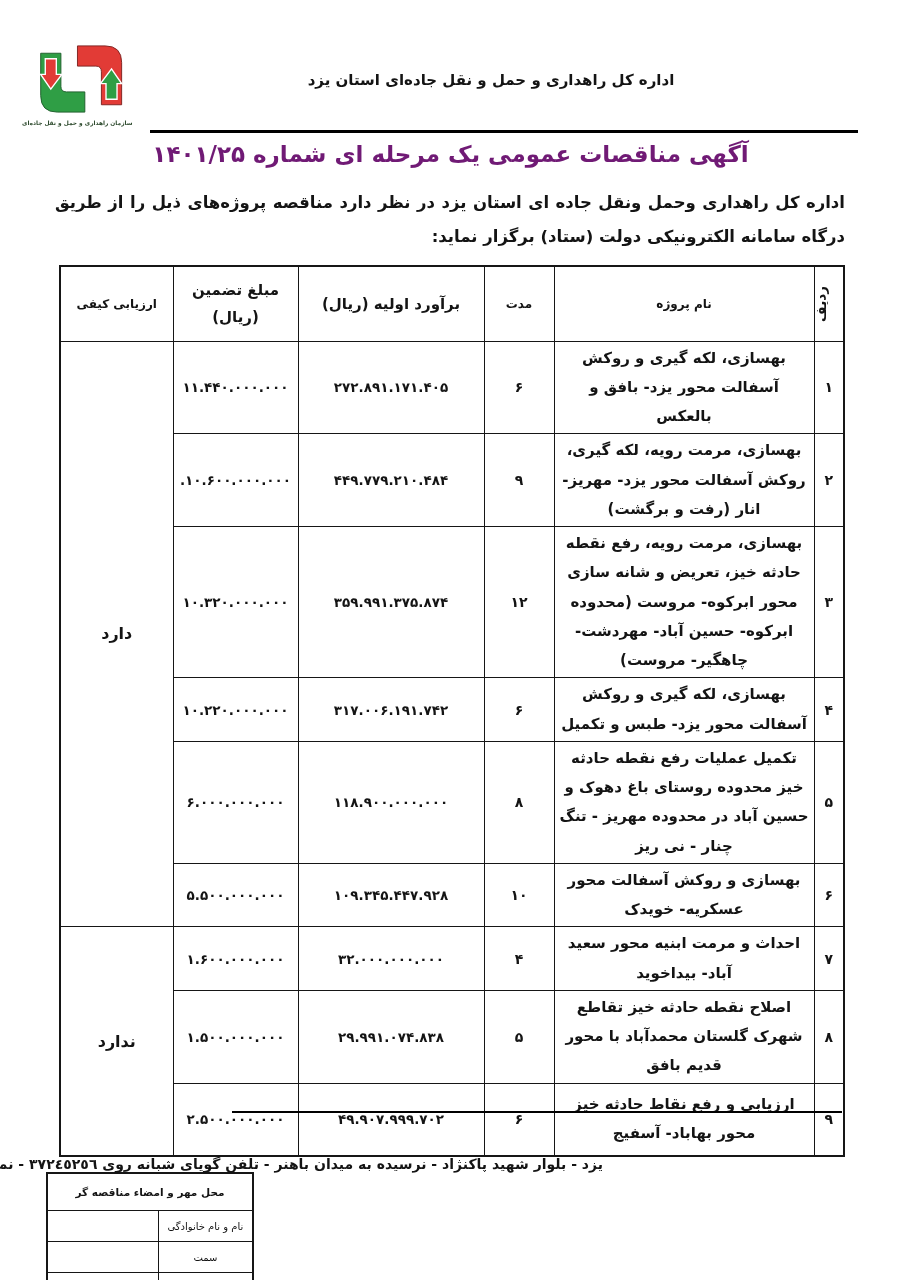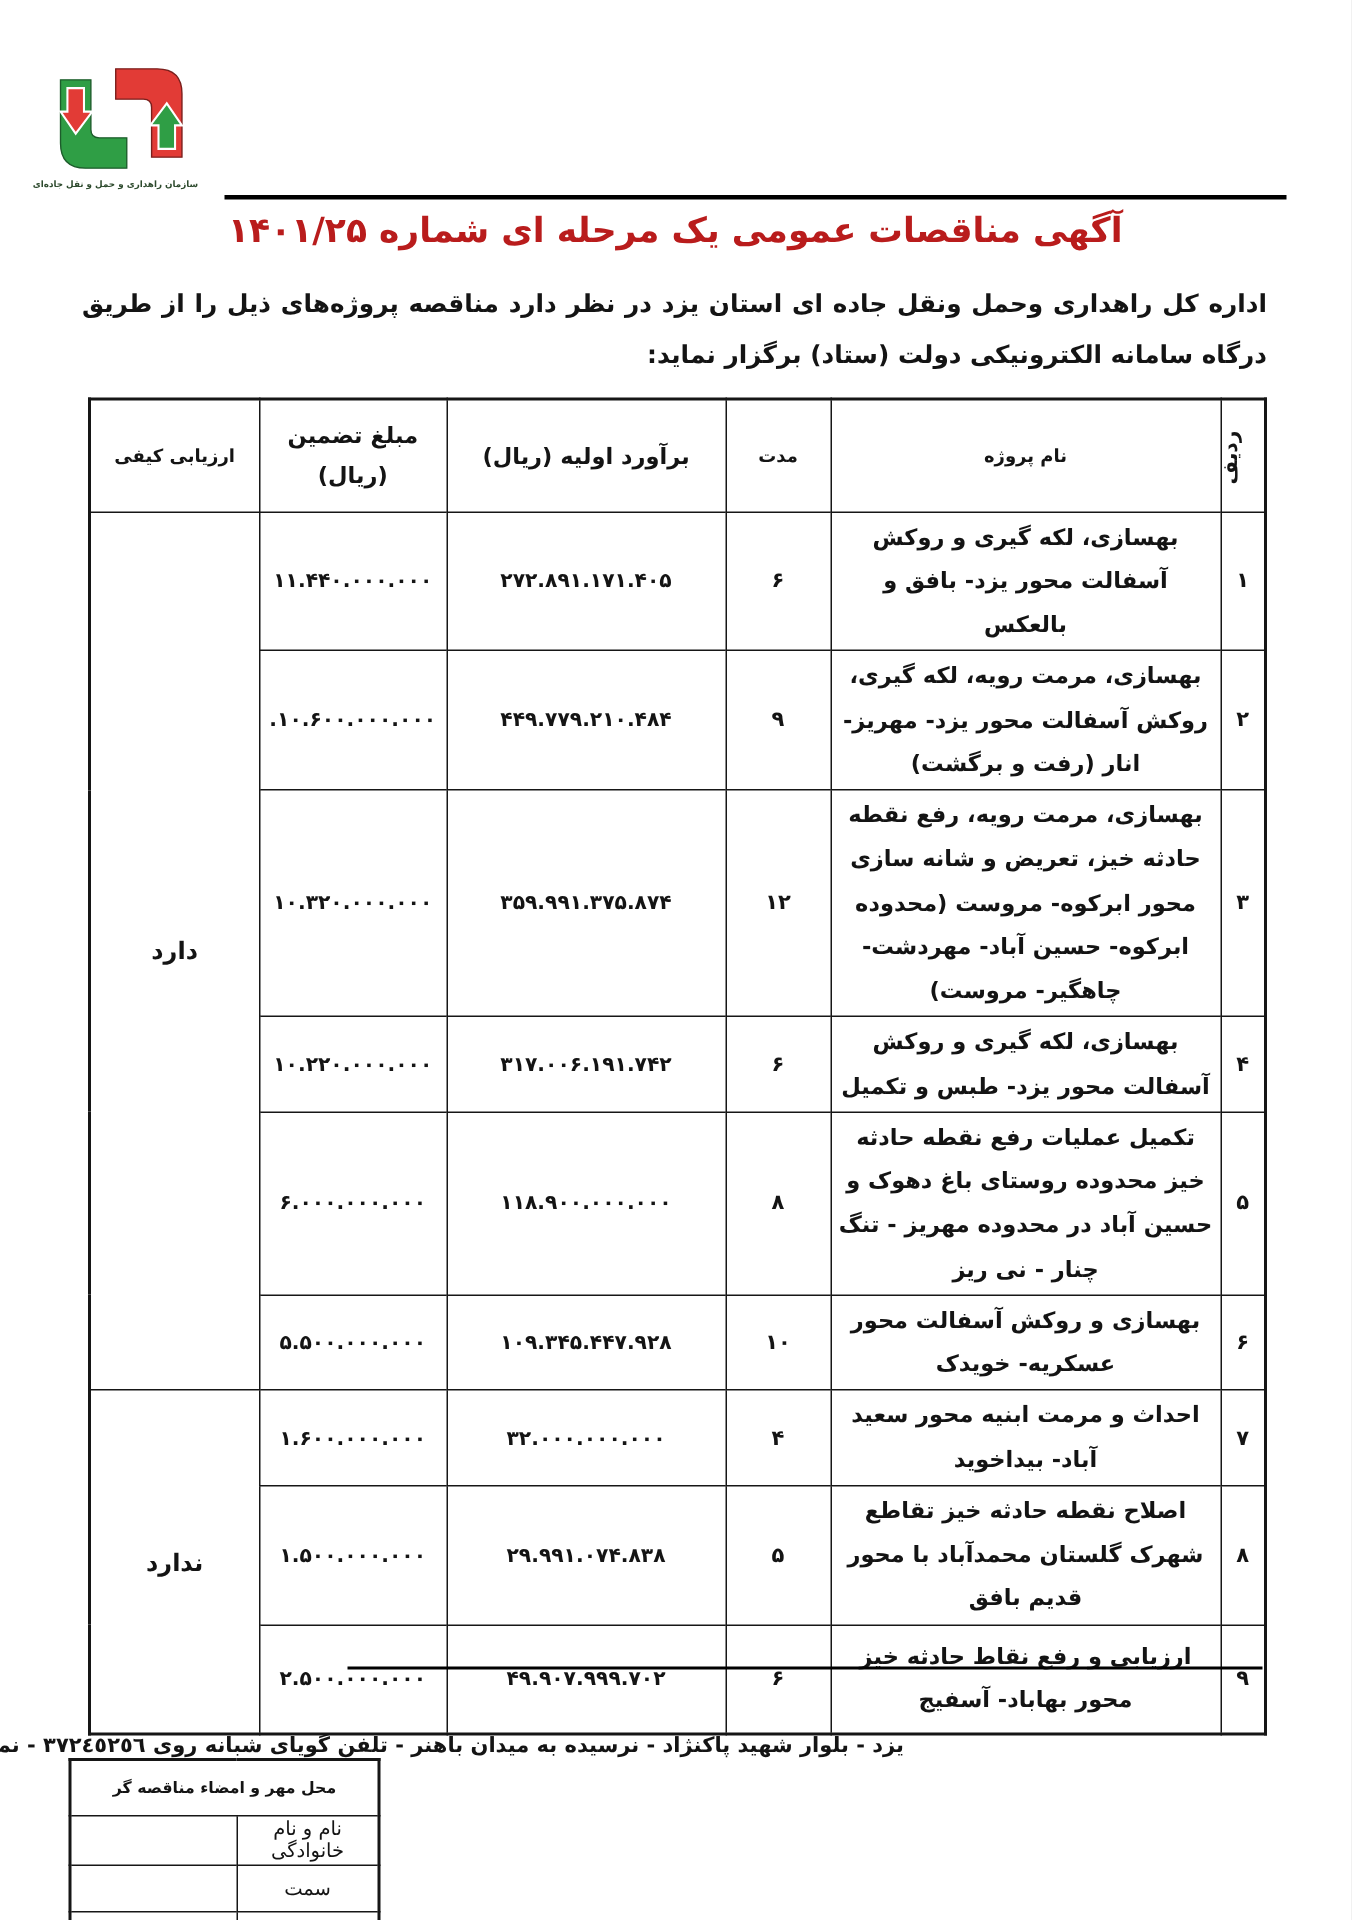--- a/index.html
+++ b/index.html
@@ -31,47 +31,48 @@
   .c-row{font-size:14px;}
   .c-name{font-size:15px;line-height:1.95;}
   .c-dur{font-size:14px;vertical-align:top;padding-top:8px;}
   .c-est,.c-guar{font-size:13.5px;letter-spacing:0.4px;margin-left:24px;}
   .c-qual{font-size:16px;}
   
   .footer-rule{position:absolute;top:1111px;right:59px;width:610px;height:2px;background:#000;}
   .sig-table{position:absolute;top:1124px;left:46px;width:208px;border:2px solid #161616;margin-top:48px;}
   .sig-table td{border:1.5px solid #161616;}
   .sig-head{font-size:10.5px;text-align:center;height:34px;}
-  .sig-label{font-size:13px;text-align:center;height:28px;width:46%;font-weight:normal;}
+  .sig-label{font-size:10px;text-align:center;height:28px;width:46%;font-weight:normal;}
   .sig-empty{width:54%;}
   .address{position:absolute;top:1156px;right:298px;width:560px;font-size:14px;text-align:center;white-space:nowrap;letter-spacing:0.2px;}
 </style>
 </head>
 <body>
 
 <div class="page">
 
   <div class="org-header">
+    <div class="org-line2">اداره کل راهداری و حمل و نقل جاده‌ای  استان یزد</div>
   </div>
 
   <div class="logo-box">
     <span>
       <svg width="92" height="78" viewBox="0 0 100 84">
         <path d="M44 6 H74 Q92 6 92 24 V70 H70 V34 Q70 28 64 28 H44 Z" fill="#e23b36" stroke="#7a1f1c" stroke-width="1"></path>
         <path d="M52 78 H22 Q4 78 4 60 V14 H26 V50 Q26 56 32 56 H52 Z" fill="#2f9e45" stroke="#1d5c2b" stroke-width="1"></path>
         <polygon points="75,64 75,47 69,47 81,31 92,47 87,47 87,64" fill="#2f9e45" stroke="#ffffff" stroke-width="1.5"></polygon>
         <polygon points="21,20 21,37 27,37 15,53 4,37 9,37 9,20" fill="#e23b36" stroke="#ffffff" stroke-width="1.5"></polygon>
       </svg>
     </span>
     <span class="logo-caption">سازمان راهداری و حمل و نقل جاده‌ای</span>
   </div>
 
   <div class="header-rule"></div>
 
-  <div class="doc-title" style="color:#b91c1c;">آگهی مناقصات عمومی یک مرحله ای شماره ۱۴۰۱/۲۵</div>
+  <div class="doc-title" style="color:#701a75;">آگهی مناقصات عمومی یک مرحله ای شماره ۱۴۰۱/۲۵</div>
 
   <div class="intro">اداره کل راهداری وحمل ونقل جاده ای استان یزد در نظر دارد مناقصه پروژه‌های ذیل را از طریق درگاه سامانه الکترونیکی دولت (ستاد) برگزار نماید:</div>
 
   <table class="main-table">
     <colgroup>
       <col style="width:30px">
         <col style="width:260px">
         <col style="width:70px">
       <col style="width:186px">
         <col style="width:125px">

